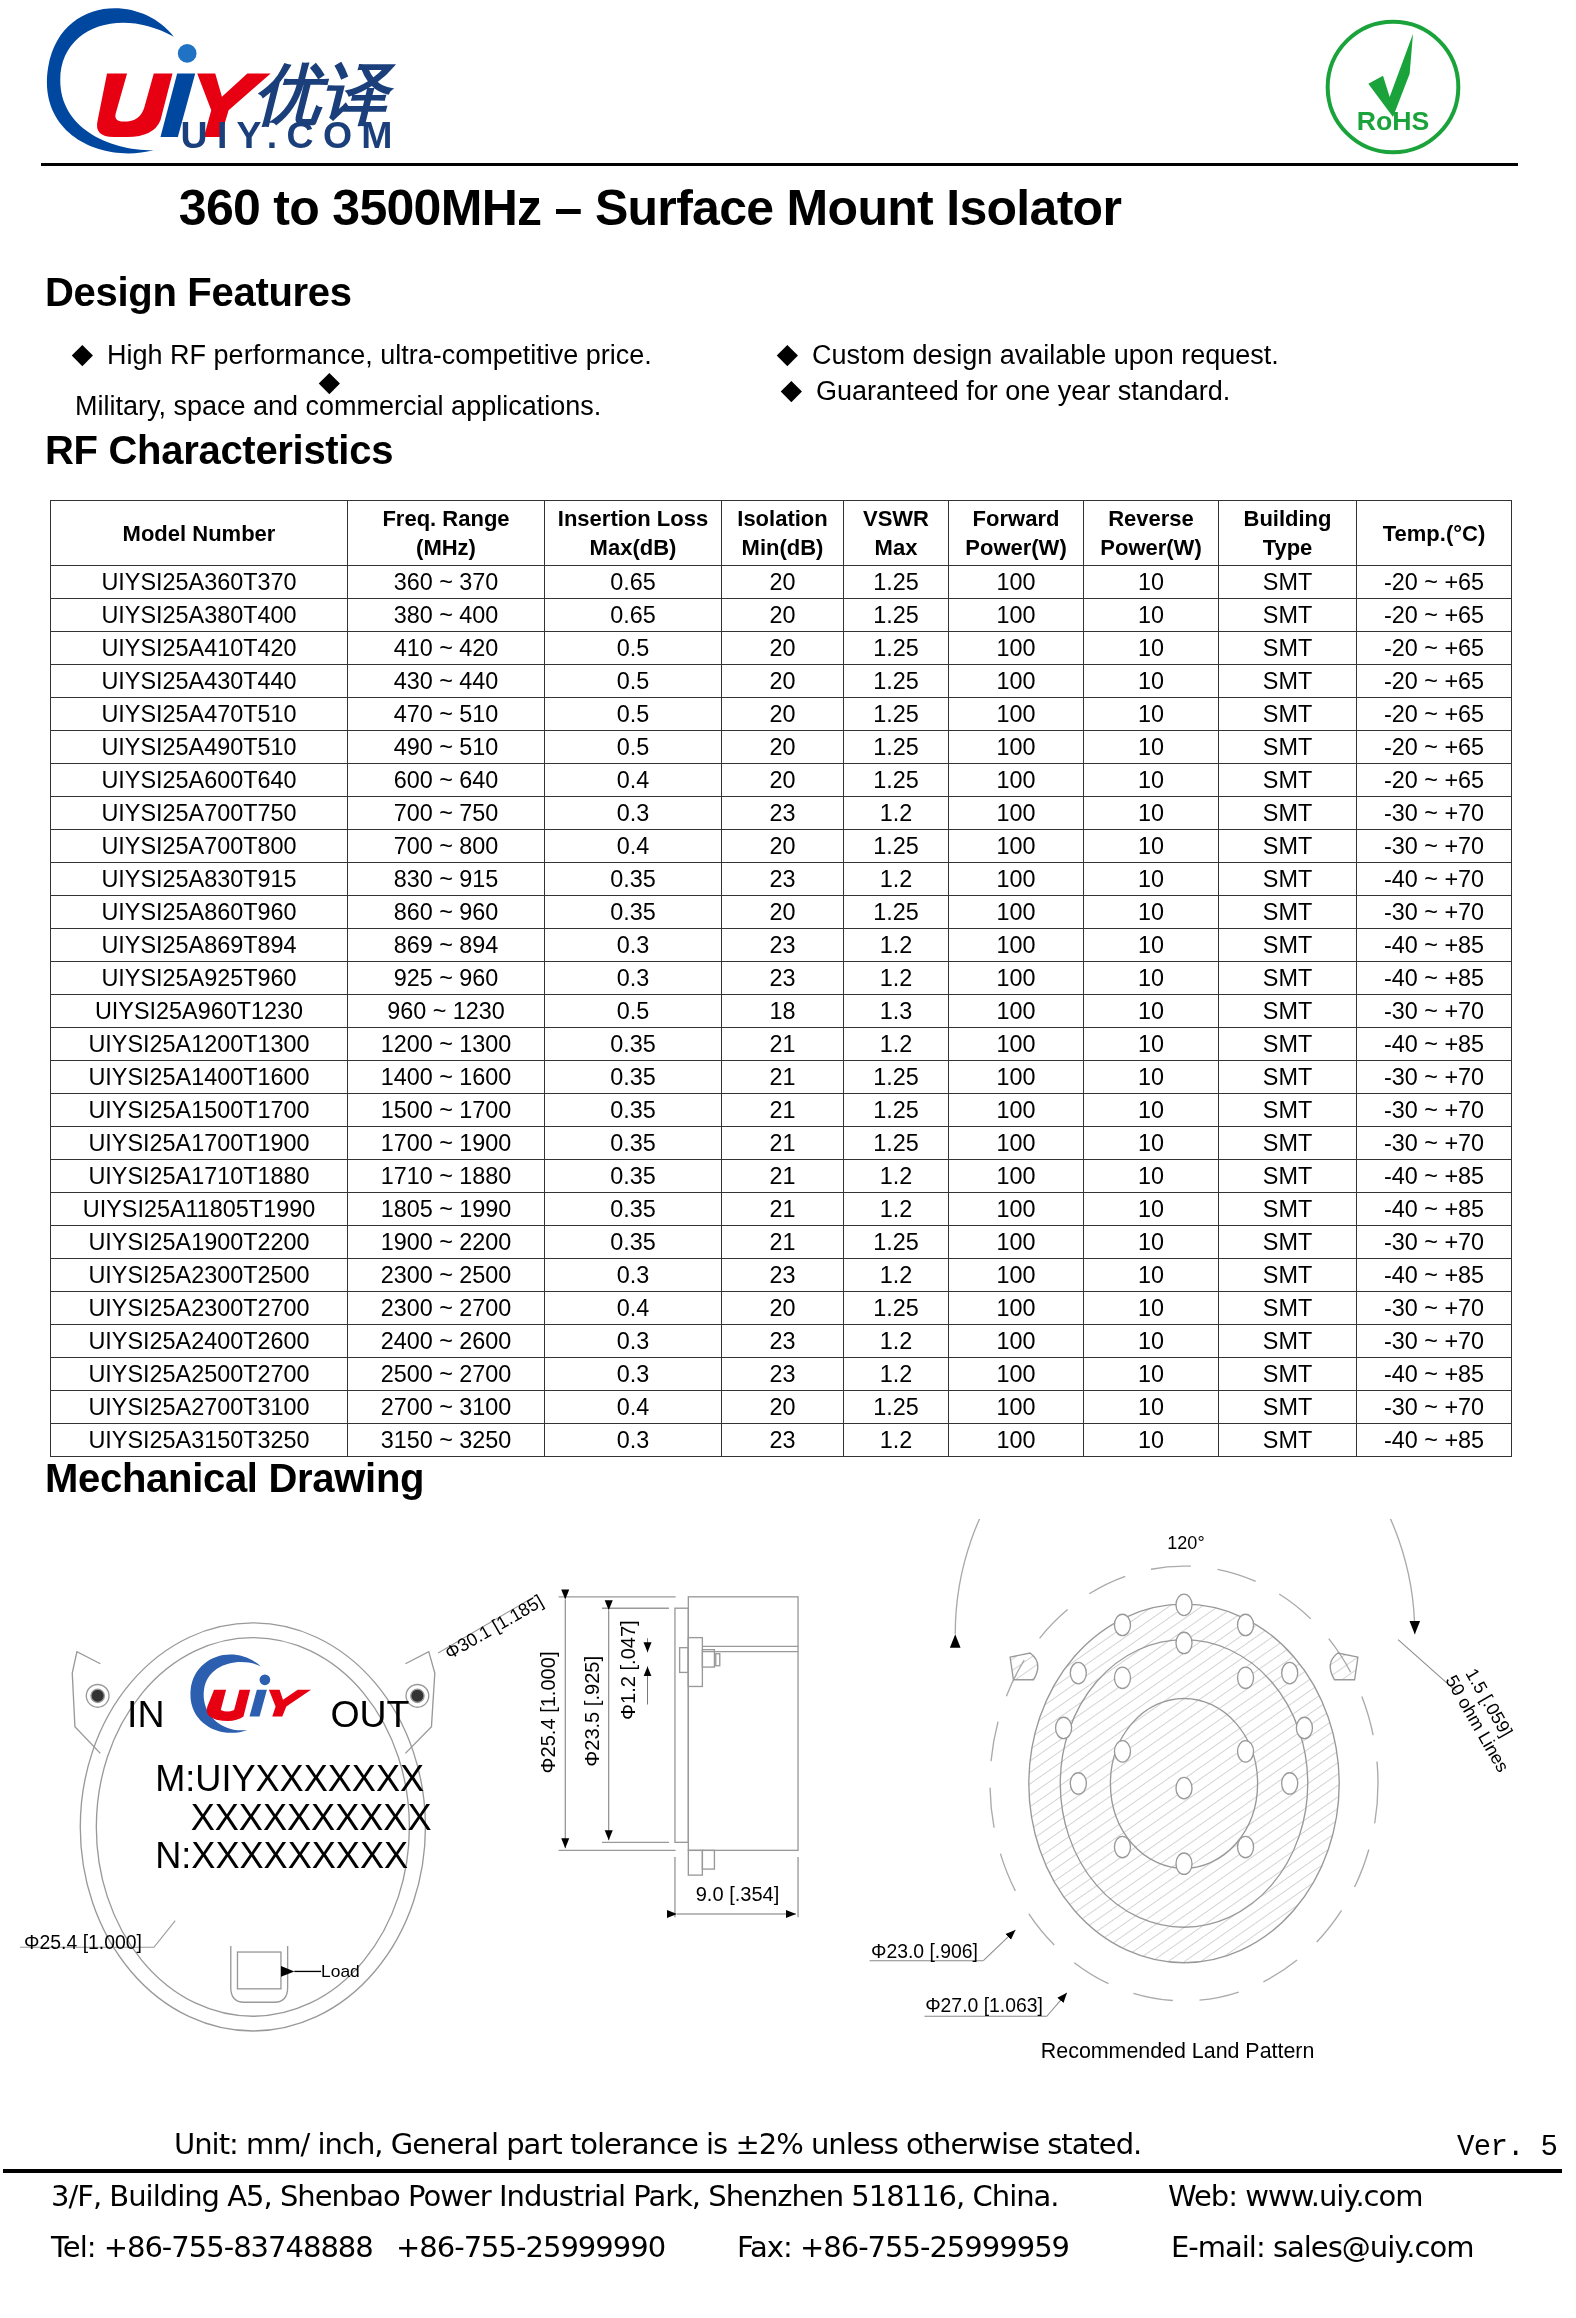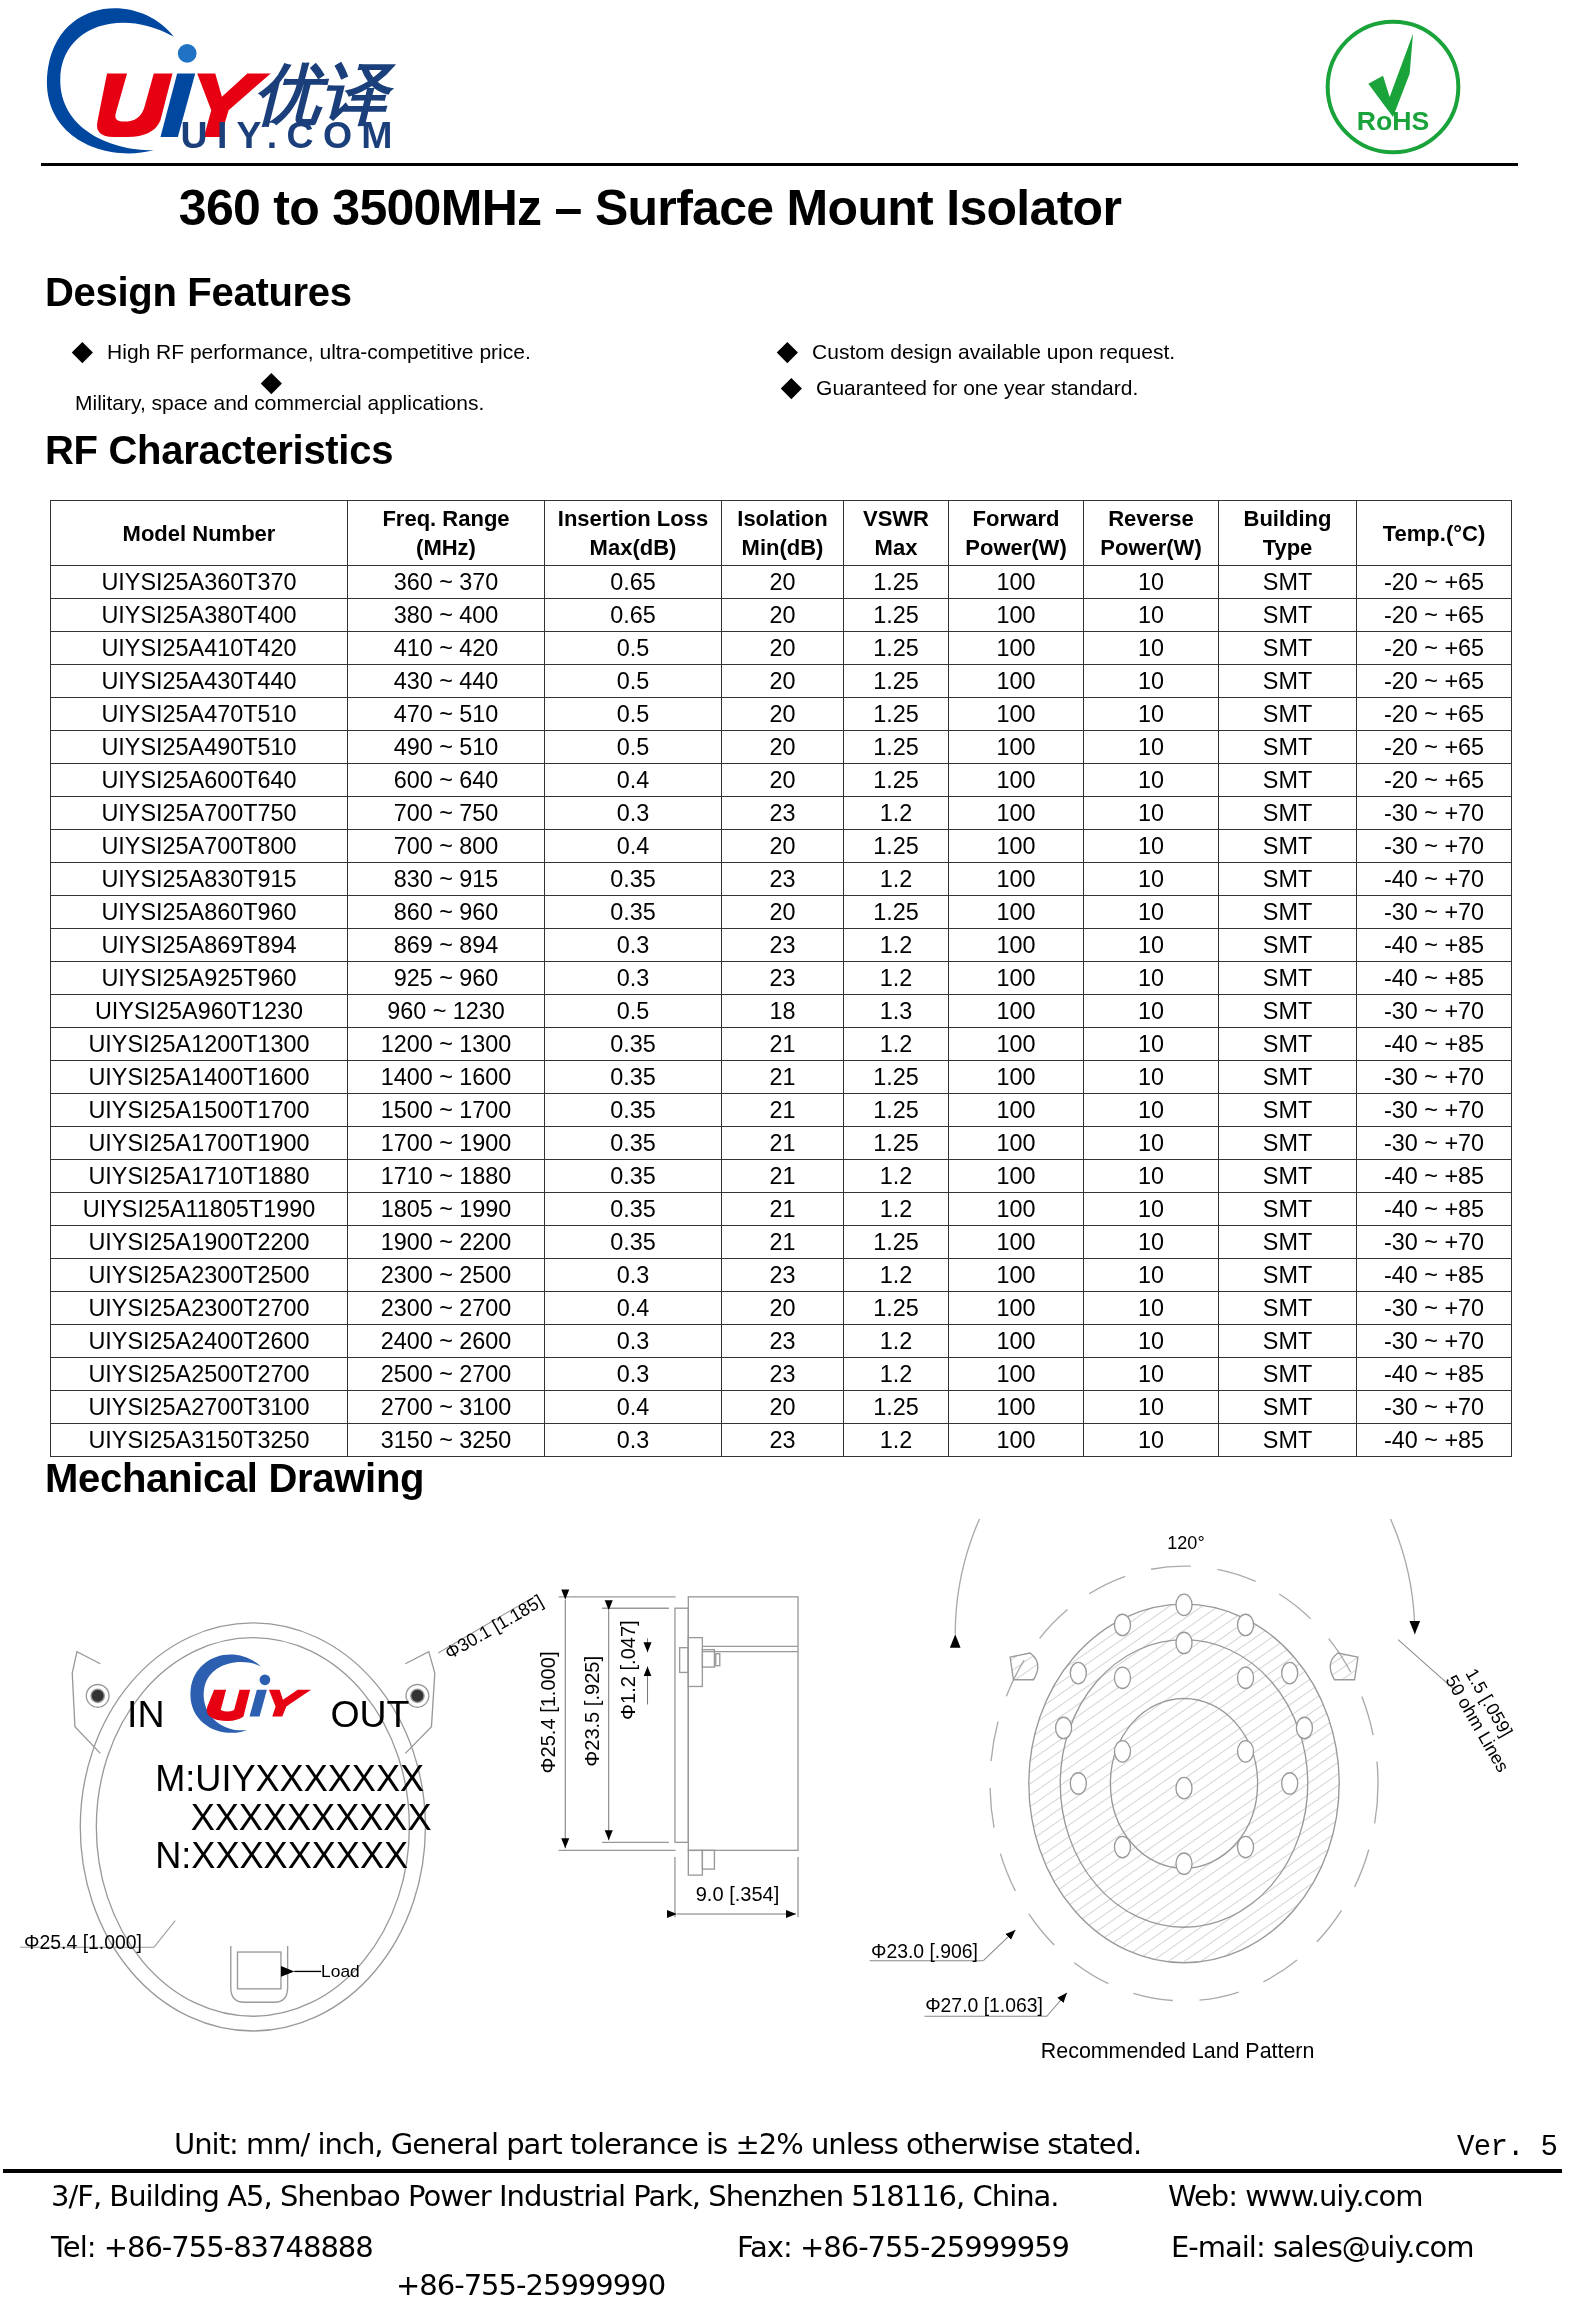--- a/index.html
+++ b/index.html
@@ -7,21 +7,21 @@
   .abs { position:absolute; }
   
   #logo { left:40px; top:0px; width:428px; height:157px; }
   #rohs { left:1323px; top:17.4px; width:140px; height:140px; }
   .rule-top { left:41px; top:163px; width:1477px; height:2.7px; background:#000; }
   #title { left:0; top:179px; width:1300px; text-align:center; font-weight:bold; font-size:50px; letter-spacing:-0.7px; }
   .h2 { font-weight:bold; font-size:40px; letter-spacing:-0.3px; }
   #design-h { left:45px; top:270px; }
   #rf-h { left:45px; top:428px; }
   #mech-h { left:45px; top:1456px; }
-  .bullet { font-size:21px; display:flex; align-items:center; }
+  .bullet { font-size:27px; display:flex; align-items:center; }
   .bullet .dia { display:inline-block; width:14.7px; height:14.7px; background:#000; transform:rotate(45deg); margin-right:17.4px; }
   #b1 { left:75px; top:340px; }
   #b2 { left:75px; top:376px;flex-direction:column; }
   #b3 { left:780px; top:340px; }
   #b4 { left:784px; top:376px; }
   
   #rf-table { left:50px; top:500px; border-collapse:collapse; table-layout:fixed; }
   #rf-table th, #rf-table td { border:1.3px solid #333; text-align:center; padding:0; }
   #rf-table th { height:64px; font-size:22px; font-weight:bold; line-height:29px; }
   #rf-table td { height:32px; font-size:23.4px; line-height:29px; }
@@ -29,21 +29,21 @@
   svg text { font-family:"Liberation Sans", sans-serif; }
   #drawing { left:0; top:1519px; width:1576px; height:549px; }
   
   #note { left:174px; top:2127px; font-size:29px; font-family:"DejaVu Sans", sans-serif; letter-spacing:-1px;text-align:right; }
   #ver { left:1457px; top:2131px; font-size:29px; font-family:Liberation Mono, monospace; letter-spacing:-0.7px; }
   .rule-bot { left:2.7px; top:2169px; width:1559px; height:4px; background:#000; }
   .foot { font-size:29px; font-family:"DejaVu Sans", sans-serif; letter-spacing:-1px; }
   #addr { left:51px; top:2179px; }
   #web { left:1168px; top:2179px; }
   #tel1 { left:51px; top:2230px; }
-  #tel2 { left:396px; top:2230px;margin-top:38px; }
+  #tel2 { left:396px; top:2230px; }
   #fax { left:737px; top:2230px; }
   #email { left:1171px; top:2230px; }
 </style>
 </head>
 <body>
 
 <div class="abs" id="logo">
   <svg width="428" height="157" viewBox="0 0 640 235">
     <path d="M 200 55 C 150 -10, 30 -5, 12 100 C -5 200, 90 245, 170 225 C 100 225, 30 190, 30 120 C 30 40, 120 10, 200 55 Z" fill="#0047a0"></path>
     <circle cx="220" cy="80" r="14" fill="#1f72c4"></circle>

